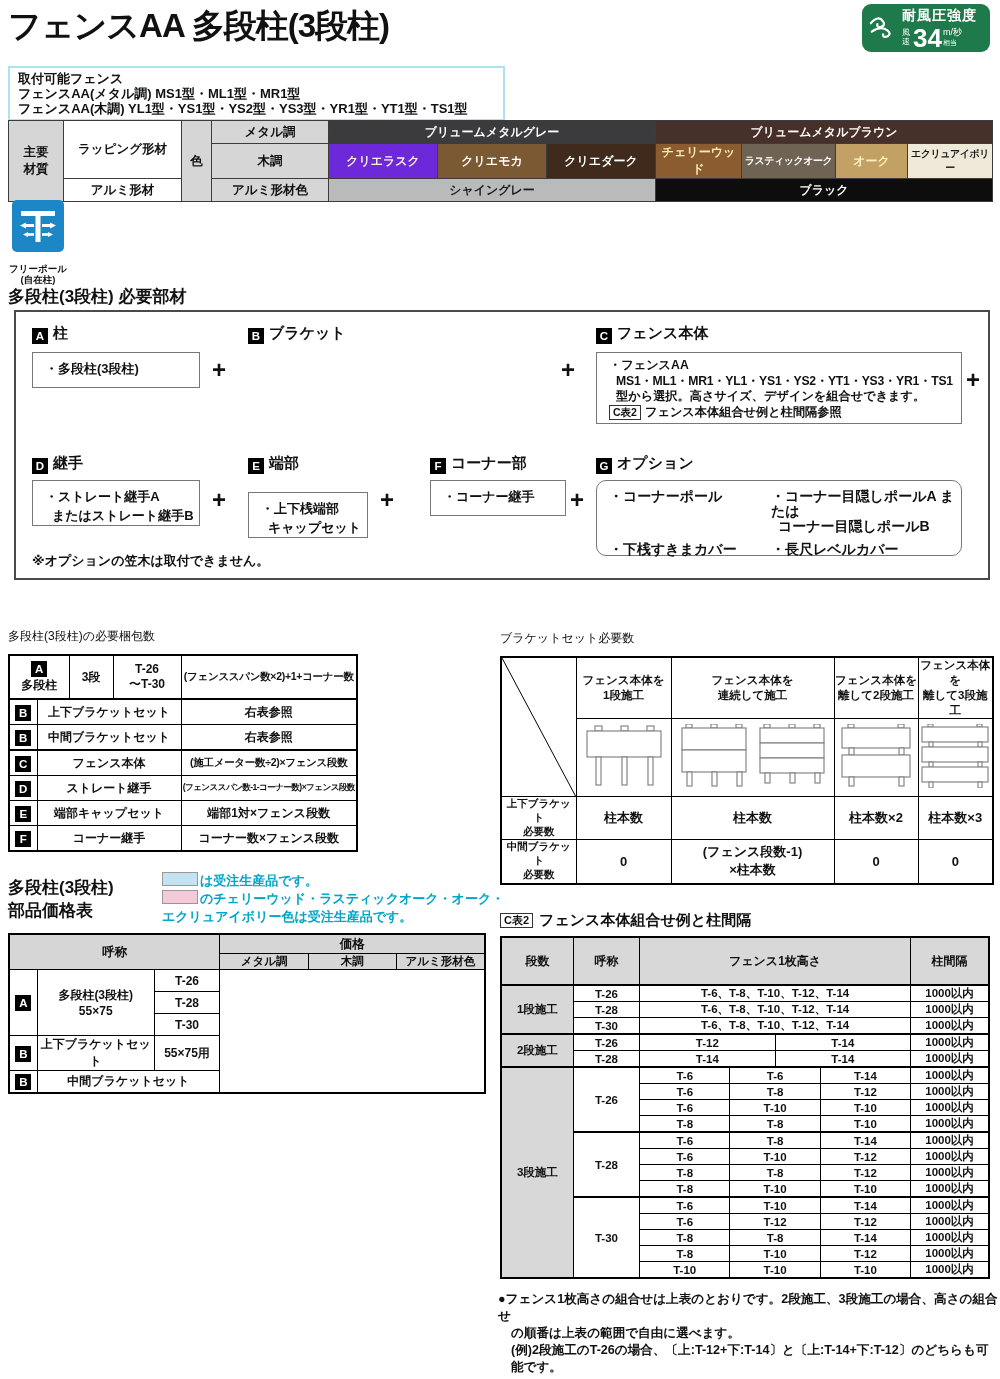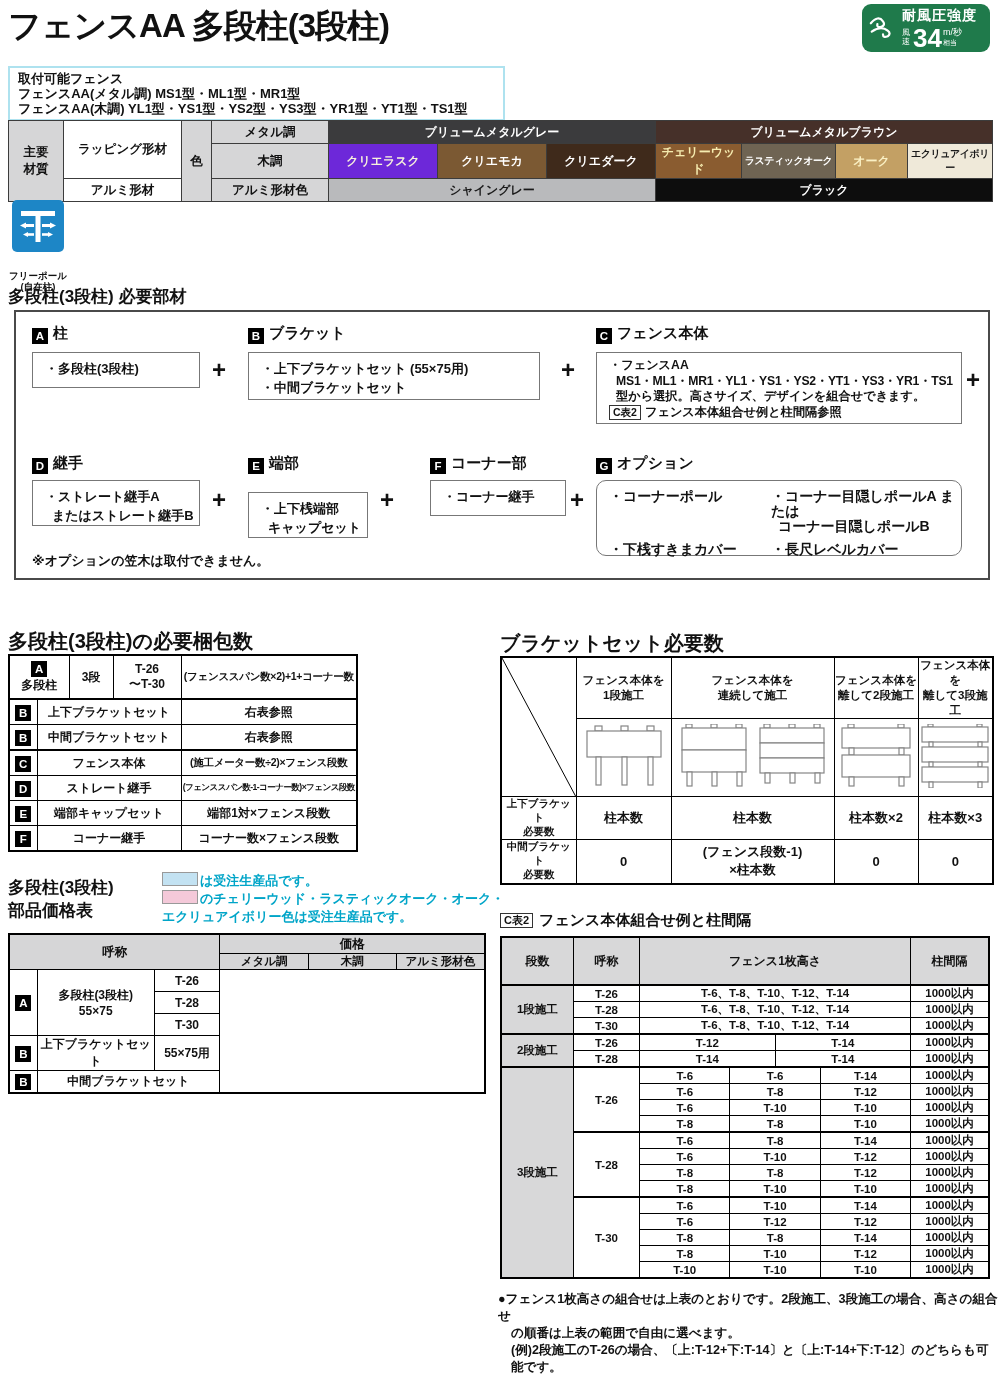--- a/index.html
+++ b/index.html
@@ -26,40 +26,40 @@
   #materials{left:8px;top:120px;border-collapse:collapse;table-layout:fixed;}
   #materials td{border:1px solid #3c3c3c;height:22px;text-align:center;font-size:12.5px;font-weight:bold;padding:0;overflow:hidden;}
   #materials td.lab{background:#d6d6d7;}
   #materials td.wht{background:#fff;}
   #materials td.sw{font-size:12px;}
   #materials td.sw-s{font-size:10px;letter-spacing:-0.5px;}
 
   
   #freepole{left:6px;top:200px;width:64px;text-align:center;}
   #freepole .ficon{width:52px;height:52px;margin:0 auto;border-radius:5px;display:flex;align-items:center;justify-content:center;}
-  #freepole .fcap{font-size:9.5px;font-weight:bold;line-height:11px;margin-top:18px;}
+  #freepole .fcap{font-size:9.5px;font-weight:bold;line-height:11px;margin-top:11px;}
 
   
   #parts-title{left:8px;top:285px;font-size:17px;font-weight:900;}
   #partsbox{left:14px;top:310px;width:976px;height:270px;border:2px solid #4a4a4a;box-sizing:border-box;}
   .tag{display:inline-block;background:#000;color:#fff;width:16px;height:16px;line-height:16px;text-align:center;font-size:11.5px;font-weight:bold;vertical-align:-2px;}
   .plabel{position:absolute;font-size:15px;font-weight:900;}
   .plabel .tag{margin-right:5px;}
   .pbox{position:absolute;border:1px solid #777;box-sizing:border-box;font-size:13px;font-weight:bold;line-height:19px;padding:6px 0 0 12px;}
   .plus{position:absolute;font-size:24px;font-weight:900;}
   .refbox{display:inline-block;border:1px solid #333;font-size:10.5px;font-weight:bold;line-height:13px;padding:0 3px;margin-right:4px;}
   .pnote{position:absolute;font-size:13px;font-weight:bold;}
   .pnote .tag{width:15px;height:15px;line-height:15px;margin:0 2px;}
   #gbox{display:grid;grid-template-columns:46% 54%;row-gap:8px;padding:8px 0 0 12px;}
   #gbox div{line-height:15px;}
 
   
   table.dt{border-collapse:collapse;table-layout:fixed;}
   table.dt td,table.dt th{border:1px solid #000;padding:0;text-align:center;overflow:hidden;}
-  .sec-title{font-size:20px;font-weight:700;}
+  .sec-title{font-size:12px;font-weight:400;}
 
   
   #packing-table{left:8px;top:654px;width:350px;border:2px solid #000;}
   #packing-table td{font-size:12px;font-weight:bold;height:24px;}
   #packing-table .frm{font-size:10.5px;letter-spacing:-0.3px;}
   #packing-table .f-xs{font-size:8.6px;letter-spacing:-0.6px;}
   #packing-table tr.t2 td{border-top:2px solid #000;}
 
   
   #bracket-table{left:500px;top:656px;width:492px;border:2px solid #000;}
@@ -189,24 +189,20 @@
   </div>
 
   <div class="abs" id="parts-title">多段柱(3段柱) 必要部材</div>
   <div class="abs" id="partsbox">
 
     <div class="plabel" style="left:16px;top:12px;"><span class="tag">A</span><span>柱</span></div>
     <div class="pbox" style="left:16px;top:40px;width:168px;height:36px;"><span>・多段柱(3段柱)</span></div>
     <div class="plus" style="left:196px;top:44px;">+</div>
 
     <div class="plabel" style="left:232px;top:12px;"><span class="tag">B</span><span>ブラケット</span></div>
-    <div class="pbox" style="left:232px;top:40px;width:292px;height:48px;">
-      <div>・上下ブラケットセット (55×75用)</div>
-      <div>・中間ブラケットセット</div>
-    </div>
     <div class="plus" style="left:545px;top:44px;">+</div>
 
     <div class="plabel" style="left:580px;top:12px;"><span class="tag">C</span><span>フェンス本体</span></div>
     <div class="pbox" style="left:580px;top:40px;width:366px;height:72px;font-size:12.2px;line-height:15.5px;padding-top:5px;">
       <div>・フェンスAA</div>
       <div style="padding-left:7px;letter-spacing:-0.2px;">MS1・ML1・MR1・YL1・YS1・YS2・YT1・YS3・YR1・TS1</div>
       <div style="padding-left:7px;">型から選択。高さサイズ、デザインを組合せできます。</div>
       <div><span class="refbox">C表2</span><span>フェンス本体組合せ例と柱間隔参照</span></div>
     </div>
     <div class="plus" style="left:950px;top:54px;">+</div>

